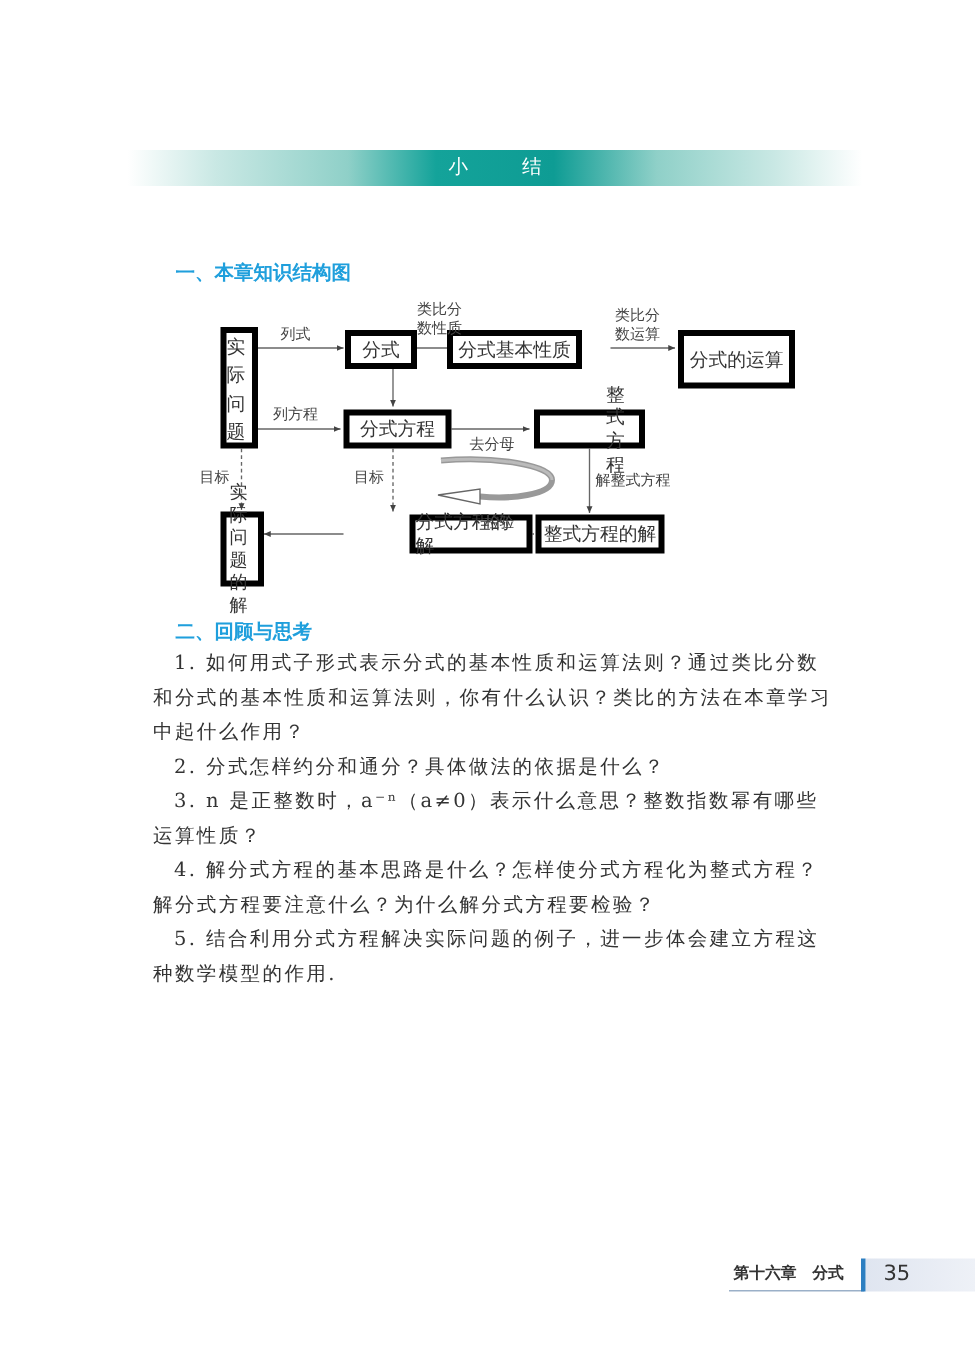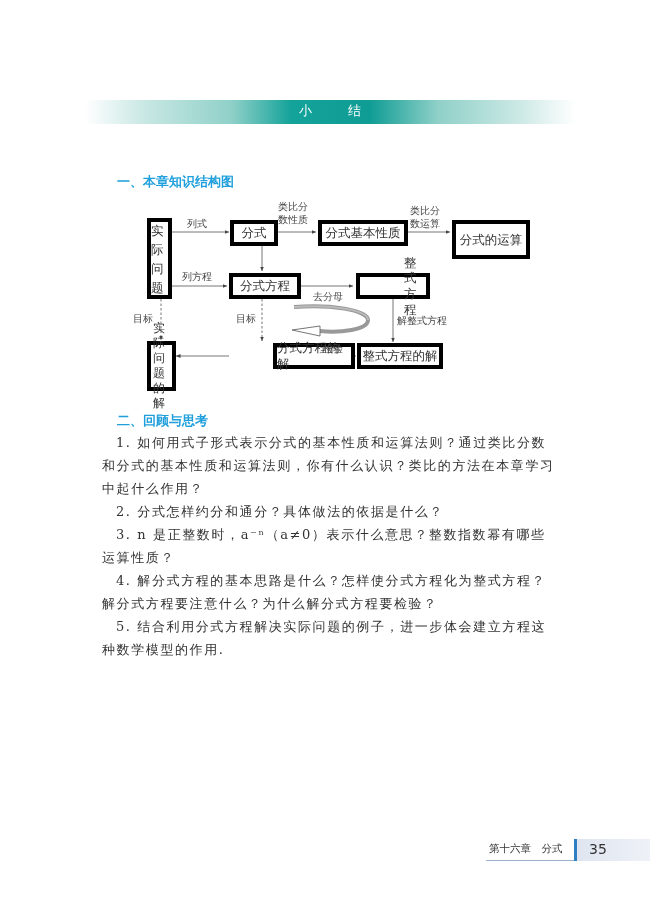--- a/index.html
+++ b/index.html
@@ -27,21 +27,21 @@
     display: flex; align-items: center; justify-content: center; line-height: 1.25;
   }
   .lbl { position: absolute; font-size: 10px; color: #444; line-height: 1.2; white-space: nowrap; }
   svg.lines { position: absolute; left: 0; top: 0; }
   .para {
     position: absolute; left: 102px; width: 455px; font-size: 13px;
     line-height: 23px; letter-spacing: 1.6px; color: #333; text-indent: 14px;
   }
   .footer-chapter {
     position: absolute; left: 489px; top: 842px; font-size: 10.5px;
-    font-family: "DejaVu Sans", sans-serif; color: #333; white-space: nowrap;
+    font-family: "DejaVu Sans", sans-serif; color: #333; white-space: nowrap; font-weight: bold;
   }
   .footer-underline { position: absolute; left: 486px; top: 860px; width: 90px; height: 1px; background: #9bb0c8; }
   .footer-bar { position: absolute; left: 574px; top: 839px; width: 3px; height: 22px; background: #2d7fc1; }
   .footer-page-bg {
     position: absolute; left: 577px; top: 839px; width: 73px; height: 22px;
     background: linear-gradient(to right, #dfe5f0, #eef1f7);
   }
   .footer-page { position: absolute; left: 589px; top: 841px; font-size: 14px; font-family: "DejaVu Sans", sans-serif; color: #333; }
 </style>
 </head>
@@ -75,21 +75,21 @@
     </g>
     <g>
       <path d="M294,307 C330,304 368,310 368,320 C368,330 340,333 320,331" stroke="#999" stroke-width="4" fill="none"></path>
       <path d="M294,307 C330,304 368,310 368,320" stroke="#bbb" stroke-width="2" fill="none"></path>
       <path d="M320,326 L320,336 L292,330 Z" stroke="#666" stroke-width="0.9" fill="#fff"></path>
     </g>
   </svg>
 
   <div class="box" style="left:147px; top:218px; width:25px; height:81px; font-size:12.5px; line-height:19px;">实际问题</div>
   <div class="box" style="left:230px; top:220px; width:48px; height:26px;">分式</div>
-  <div class="box" style="left:318px; top:220px; width:90px; height:26px;">分式基本性质</div>
+  <div class="box" style="left:298px; top:220px; width:90px; height:26px;">分式基本性质</div>
   <div class="box" style="left:452px; top:220px; width:78px; height:39px;">分式的运算</div>
   <div class="box" style="left:229px; top:273px; width:72px; height:26px;">分式方程</div>
   <div class="box" style="left:356px; top:273px; width:74px; height:26px;padding-left:44px;">整式方程</div>
   <div class="box" style="left:357px; top:343px; width:86px; height:26px;">整式方程的解</div>
   <div class="box" style="left:229px; top:343px; width:82px; height:26px;margin-left:44px;">分式方程的解</div>
   <div class="box" style="left:147px; top:341px; width:29px; height:50px; font-size:12px; line-height:15px; padding:0 2px;">实际问题的解</div>
 
   <div class="lbl" style="left:187px; top:218px;">列式</div>
   <div class="lbl" style="left:182px; top:271px;">列方程</div>
   <div class="lbl" style="left:278px; top:201px;">类比分</div>

